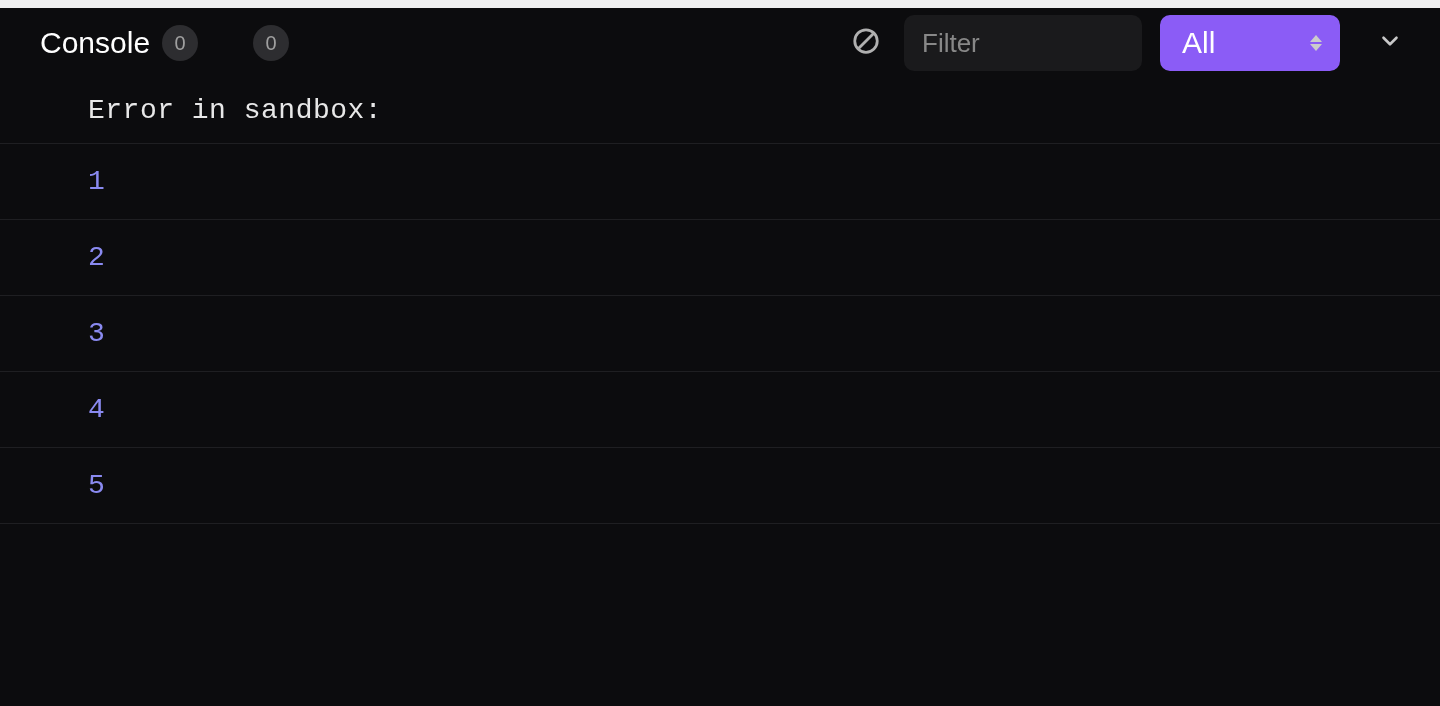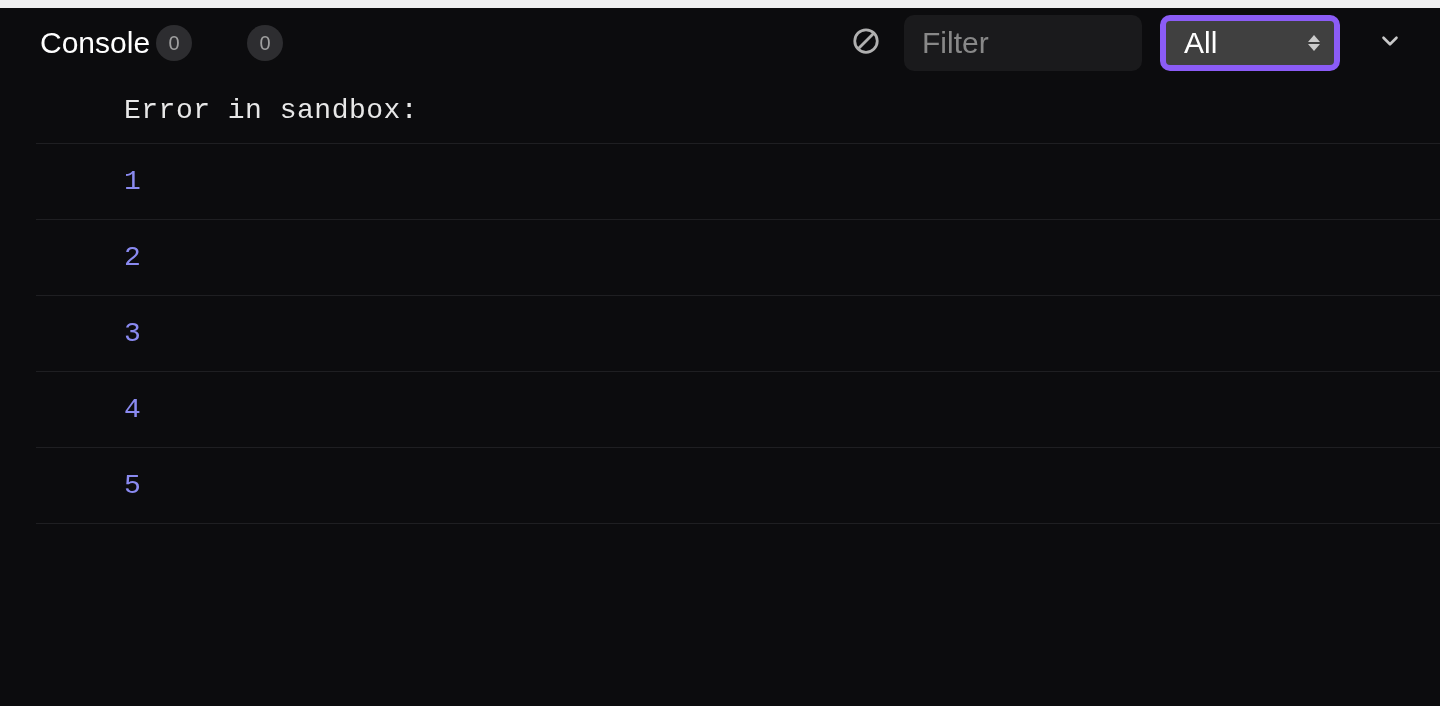--- a/index.html
+++ b/index.html
@@ -28,21 +28,21 @@
   }
   .tabs {
     display: flex;
     align-items: center;
     gap: 55px;
     flex: 1;
   }
   .tab {
     display: flex;
     align-items: center;
-    gap: 6px;
+    gap: 12px;
     cursor: pointer;
     text-align: center;
   }
   .tab-label {
     font-size: 30px;
     font-weight: 500;
   }
   .tab.active .tab-label {
     color: #ffffff;
   }
@@ -76,31 +76,31 @@
     cursor: pointer;
     color: #b0b0b0;
   }
   .filter-input {
     background: #1a1a1c;
     border: none;
     border-radius: 10px;
     height: 56px;
     width: 238px;
     color: #e6e6e6;
-    font-size: 30px;
+    font-size: 26px;
     padding: 0 18px;
     outline: none;
   }
   .filter-input::placeholder {
     color: #888;
   }
   .level-select {
     position: relative;
-    background: #404040;
-    border: 6px solid #8b5cf6;
+    background: #8b5cf6;
+    border: 4px solid #8b5cf6;
     border-radius: 10px;
     height: 56px;
     width: 180px;
     display: flex;
     align-items: center;
     padding: 0 18px;
     color: #ffffff;
     font-size: 30px;
     cursor: pointer;
   }
@@ -138,21 +138,20 @@
   }
   .console-body {
     width: 100%;
   }
   .log-row {
     display: flex;
     align-items: center;
     height: 76px;
     padding-left: 88px;
     border-bottom: 1px solid #1f1f22;
-    margin-left: 36px;
   }
   .log-row.first {
     border-top: none;
     border-bottom: 1px solid #1f1f22;
     height: 66px;
   }
   .log-msg {
     font-family: "Menlo", "Consolas", "Courier New", monospace;
     font-size: 28px;
     color: #e8e8e8;

